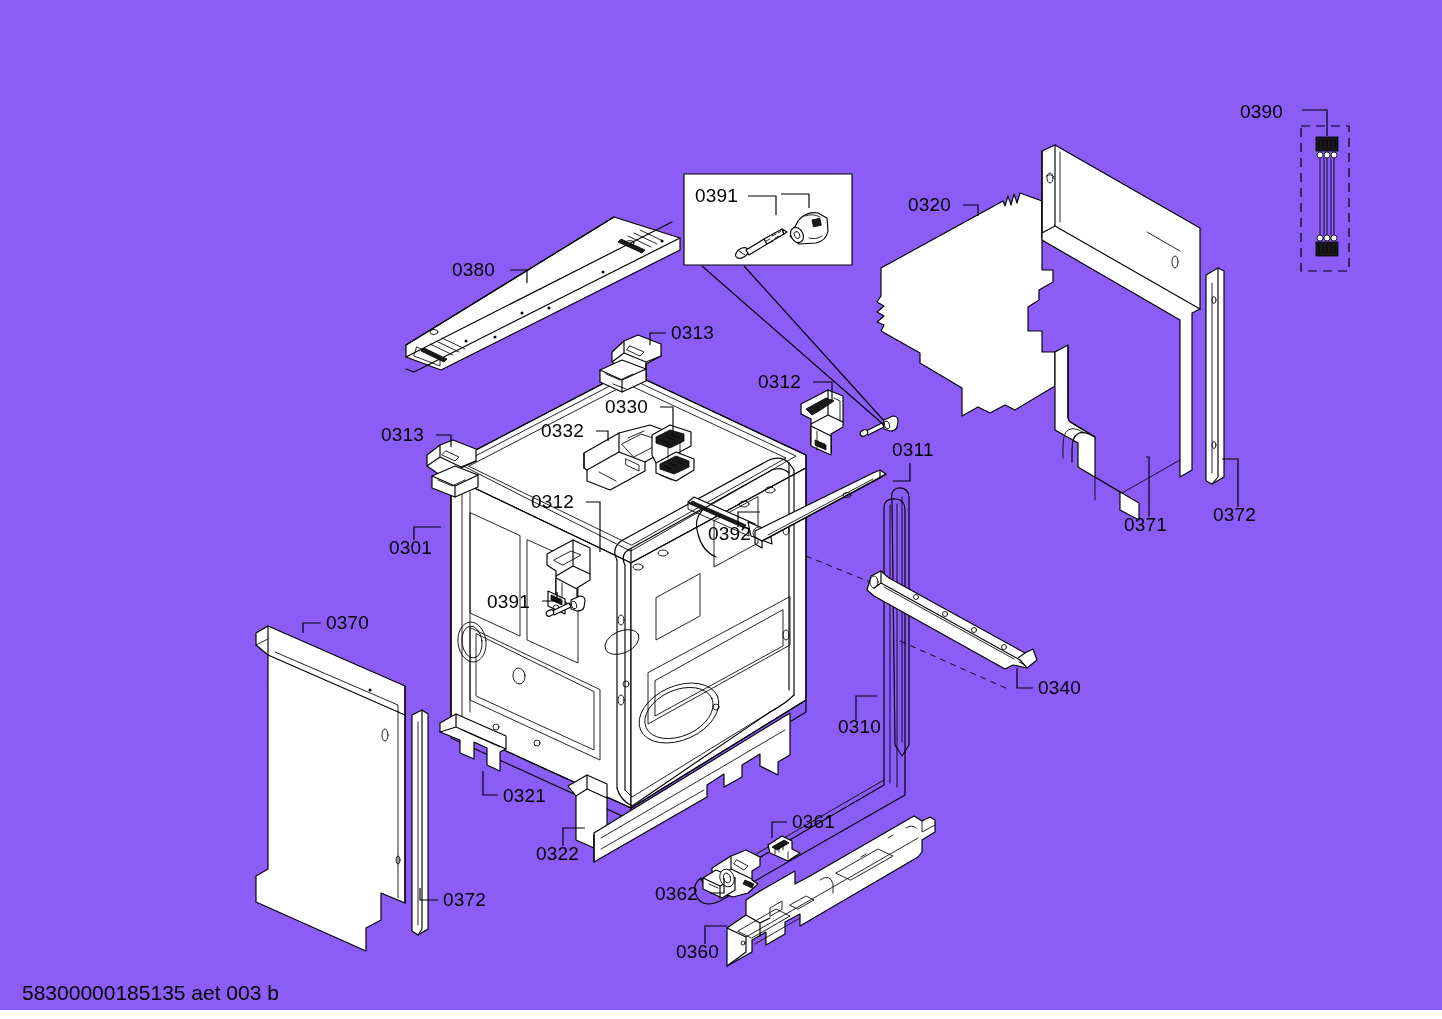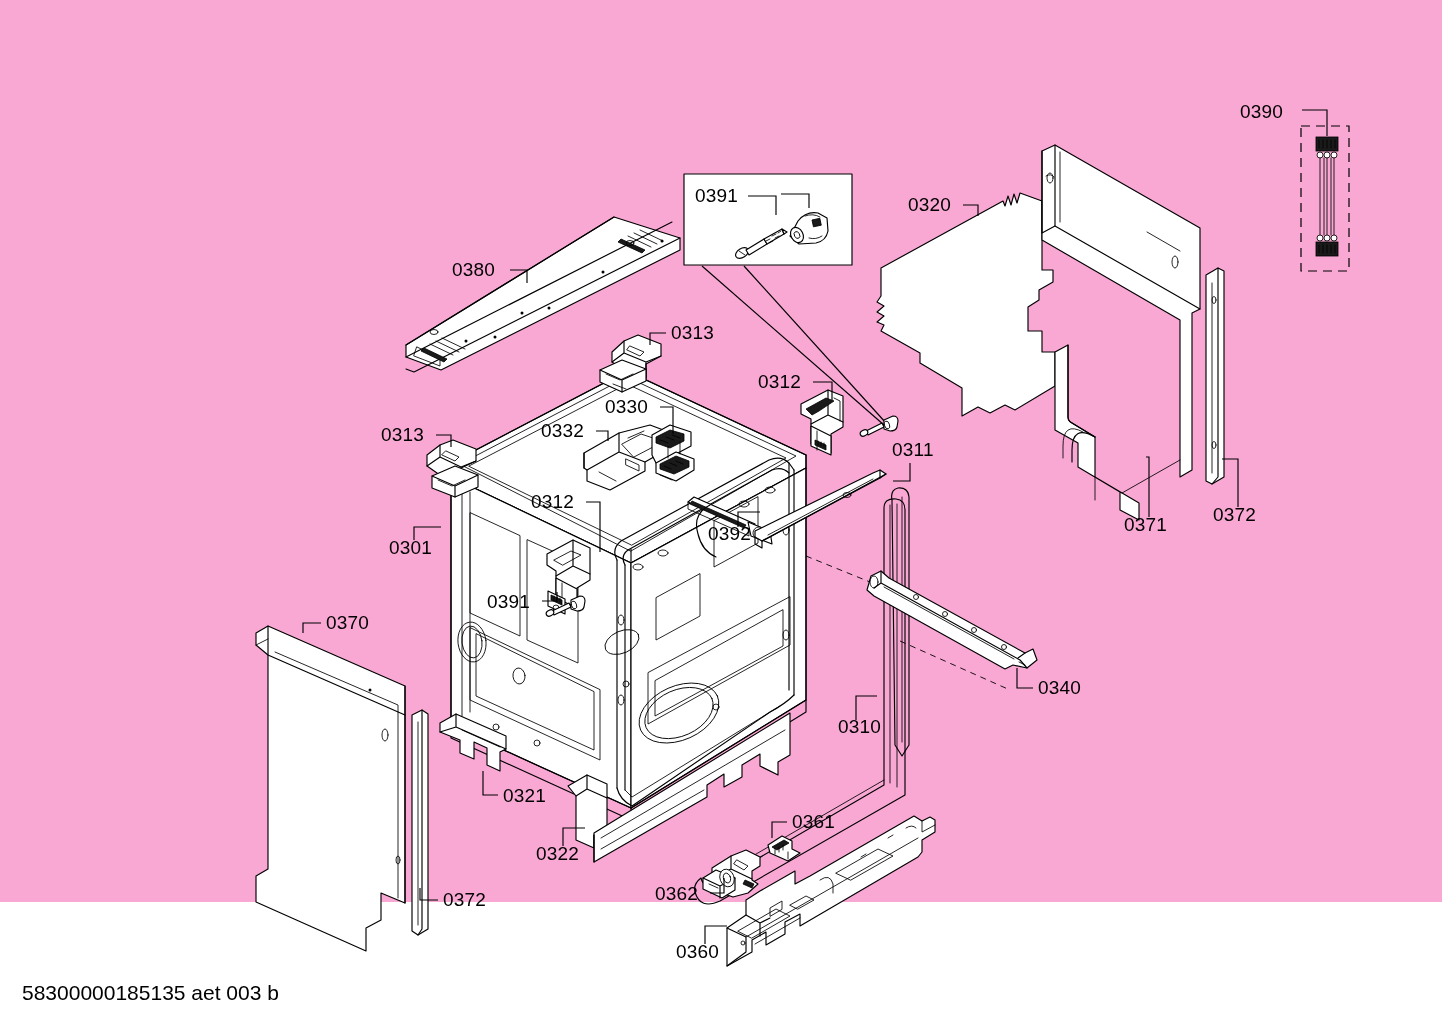--- a/index.html
+++ b/index.html
@@ -1,17 +1,17 @@
 <!DOCTYPE html>
 <html><head>
 <meta charset="utf-8">
 <style>
   html,body{margin:0;padding:0;background:#ffffff;}
   body{width:1442px;height:1019px;overflow:hidden;font-family:"Liberation Sans",sans-serif;}
-  #sheet{position:relative;width:1442px;height:902px;background:#f9a8d4;text-align:right;}
+  #sheet{position:relative;width:1442px;height:1010px;background:#8b5cf6;text-align:right;}
   #svgroot{position:absolute;left:0;top:0;width:1442px;height:1019px;}
   .lbl{font-family:"Liberation Sans",sans-serif;font-size:19px;fill:#000;letter-spacing:0.2px;}
   .foot{font-family:"Liberation Sans",sans-serif;font-size:21px;fill:#000;}
   .ln{fill:none;stroke:#000;stroke-width:1.15;stroke-linecap:round;stroke-linejoin:round;}
   .lnT{fill:none;stroke:#000;stroke-width:0.85;stroke-linecap:round;stroke-linejoin:round;}
   .lead{fill:none;stroke:#000;stroke-width:1.15;stroke-linecap:butt;}
   .dash{fill:none;stroke:#000;stroke-width:1.2;stroke-dasharray:9 6;}
   .dashT{fill:none;stroke:#000;stroke-width:0.9;stroke-dasharray:6 5;}
   .fillw{fill:#ffffff;stroke:#000;stroke-width:1.15;stroke-linejoin:round;}
   .fillwT{fill:#ffffff;stroke:#000;stroke-width:0.85;stroke-linejoin:round;}

